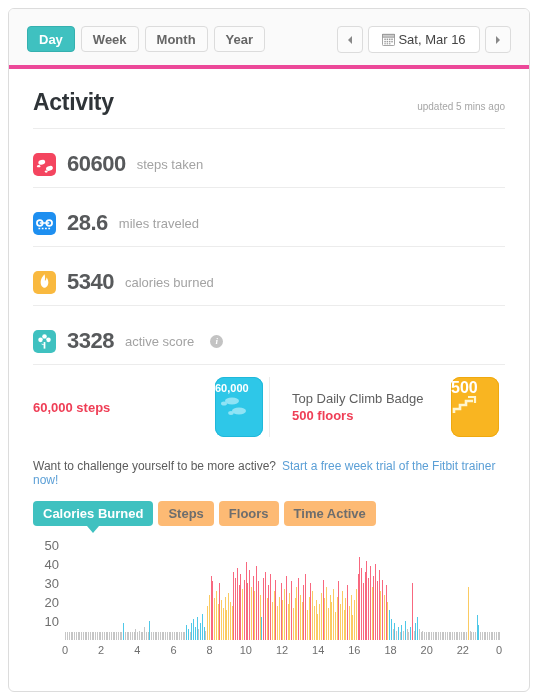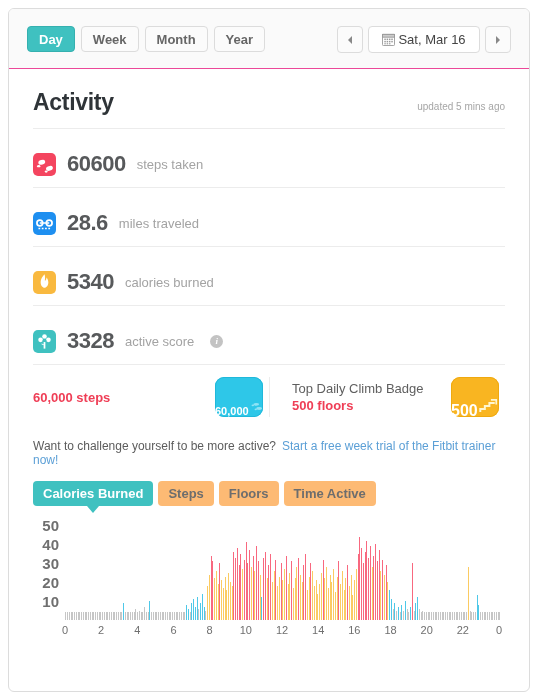--- a/index.html
+++ b/index.html
@@ -26,21 +26,21 @@
     border-radius: 6px;
     background: #fff;
     overflow: hidden;
   }
 
   
   .toolbar {
     position: relative;
     height: 60px;
     background: #fafafa;
-    border-bottom: 1px solid #ec4899;
+    border-bottom: 4px solid #ec4899;
   }
   .range-group {
     position: absolute;
     left: 18px; top: 17px;
     display: flex;
     gap: 6px;
   }
   .range-btn {
     height: 26px;
     padding: 0 11px;
@@ -185,24 +185,24 @@
     color: #5f5f5f;
     line-height: 17px;
   }
   .badge-txt-v {
     font-size: 13px;
     font-weight: bold;
     color: #ef3e56;
     line-height: 17px;
   }
   .badge-img {
-    width: 48px; height: 40px;
+    width: 48px; height: 60px;
     border-radius: 9px;
-    display: flex; flex-direction: row;
-    align-items: flex-end;
+    display: flex; flex-direction: column;
+    align-items: flex-start;
     padding-top: 5px;
     flex: 0 0 auto;
   }
   .badge-img.steps { background: #2ec7e8; box-shadow: inset 0 0 0 1px #20b8da; }
   .badge-img.climb { background: #f9b521; box-shadow: inset 0 0 0 1px #efa90f; }
   .badge-num {
     font-size: 11px;
     font-weight: bold;
     color: #fff;
     line-height: 12px;
@@ -261,24 +261,23 @@
     height: 128px;
   }
   .y-axis {
     position: absolute;
     left: 0; top: 0;
     width: 30px; height: 104px;
   }
   .y-tick {
     position: absolute;
     right: 4px;
-    font-size: 15px;
+    font-size: 13px;
     color: #6f6f6f;
     transform: translateY(-50%);
-    font-weight: bold;
   }
   .plot {
     position: absolute;
     left: 32px; right: 6px; top: 0;
     height: 104px;
     display: flex;
     align-items: flex-end;
     gap: 0px;
   }
   .bar {

